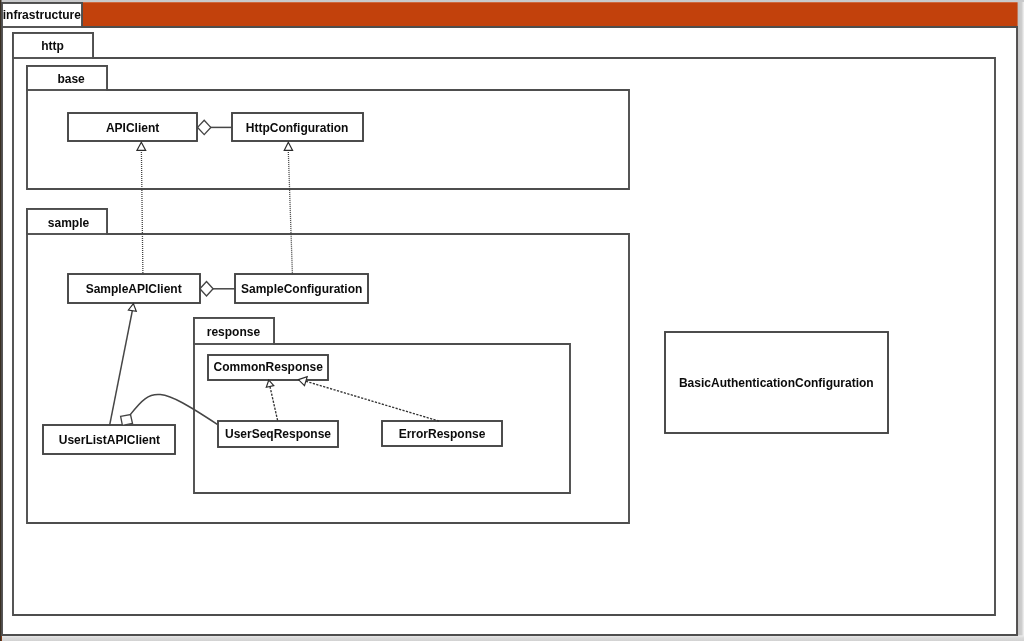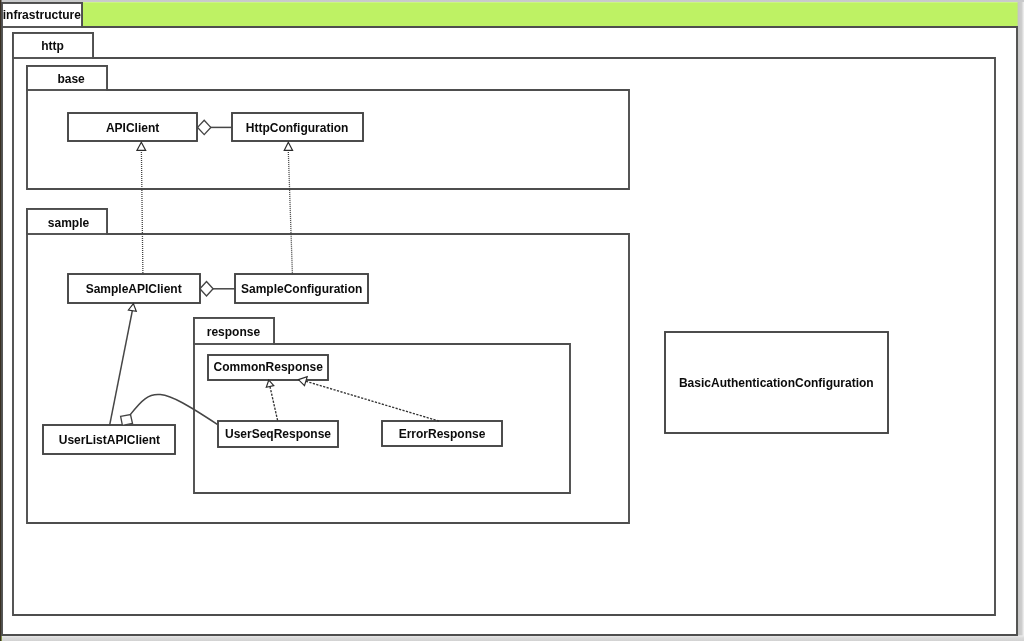--- a/index.html
+++ b/index.html
@@ -1,17 +1,17 @@
 <!DOCTYPE html>
 <html><head>
 <meta charset="utf-8">
 <style>
   html,body{margin:0;padding:0;background:#ffffff;}
   body{width:1024px;height:641px;font-family:"Liberation Sans",sans-serif;overflow:hidden;}
-  #stage{position:relative;width:1024px;height:641px;background:#bef264;}
+  #stage{position:relative;width:1024px;height:641px;background:#c2410c;}
   svg{display:block;position:absolute;top:0;left:0;}
   text{font-family:"Liberation Sans",sans-serif;font-weight:bold;font-size:12px;fill:#0b0b0b;-webkit-font-smoothing:antialiased;}
   .edge{fill:none;stroke:#464646;stroke-width:1.5;}
   .edge-dot{fill:none;stroke:#414141;stroke-width:1.3;stroke-dasharray:1 1;stroke-dashoffset:0.5;}
   .edge-dash{fill:none;stroke:#333333;stroke-width:1.35;stroke-dasharray:2.2 1.4;}
   .pkgline{fill:#ffffff;stroke:#4e4e4e;stroke-width:1.9;}
   .boxline{fill:#ffffff;stroke:#444444;stroke-width:1.9;}
   .tri{fill:#ffffff;stroke:#2b2b2b;stroke-width:1.15;}
   .dia{fill:#ffffff;stroke:#444444;stroke-width:1.35;}
 </style>

